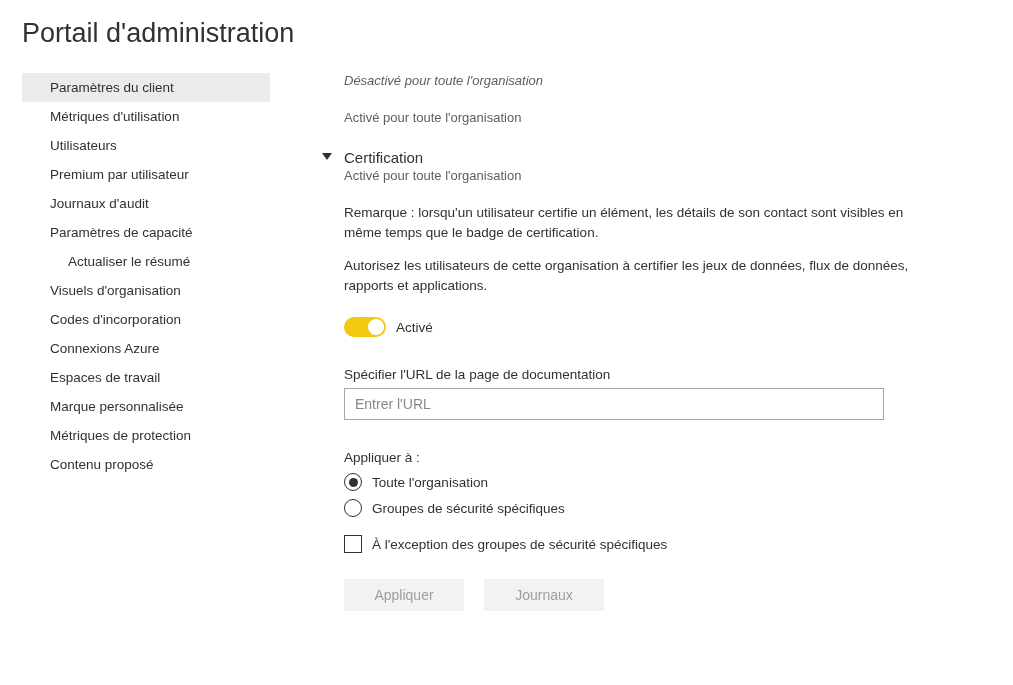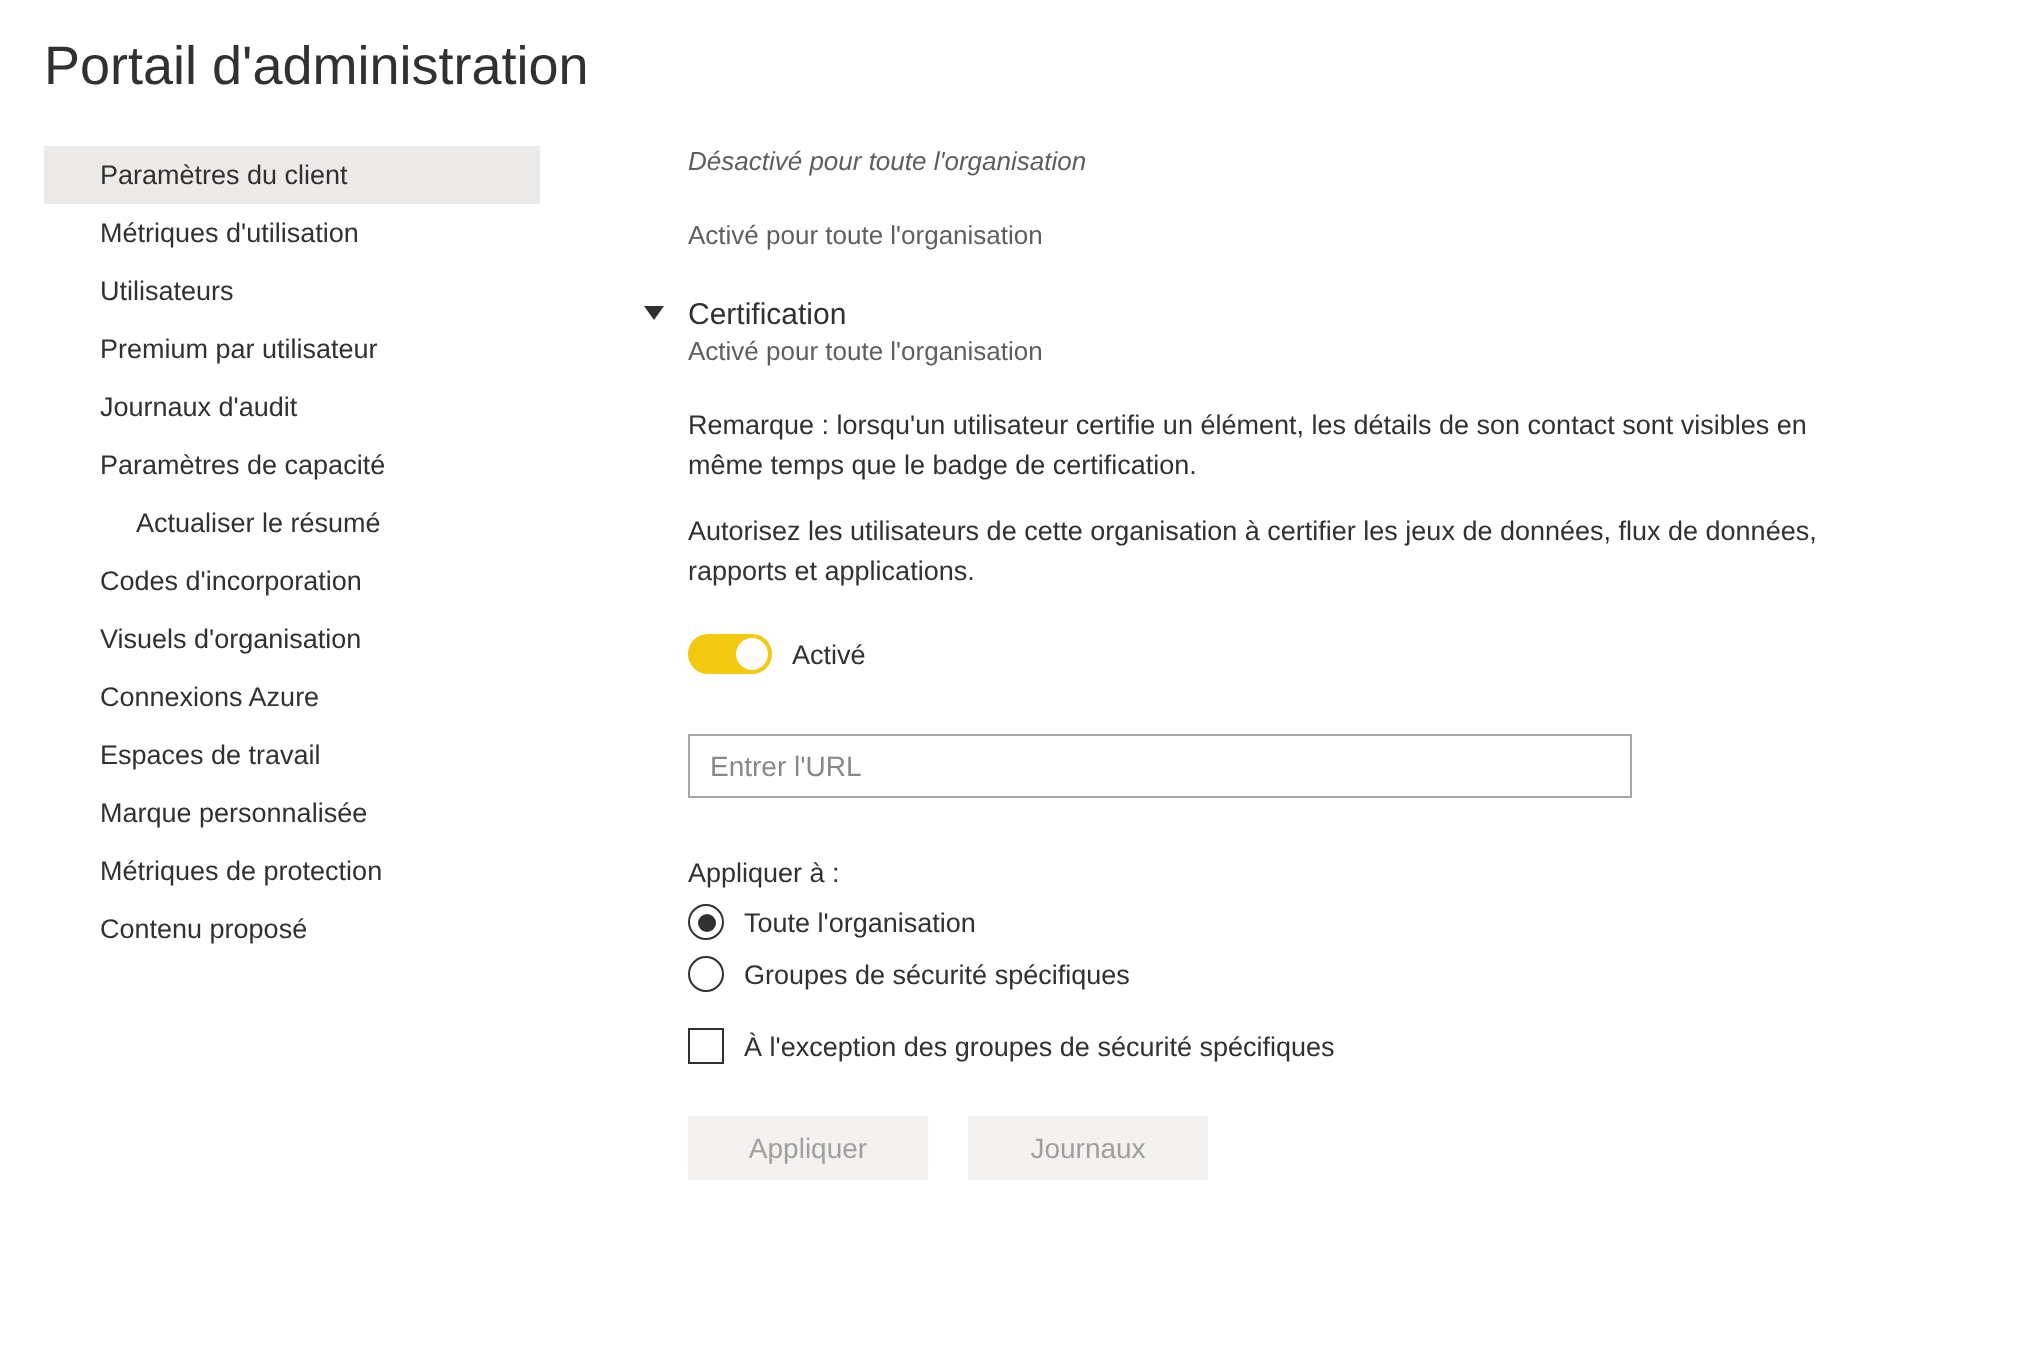--- a/index.html
+++ b/index.html
@@ -115,21 +115,21 @@
     height: 16px;
     border-radius: 50%;
     background: #fff;
   }
   .toggle-label { font-size: 13.5px; }
   .field-label {
     font-size: 13.5px;
     margin-bottom: 6px;
   }
   .text-input {
-    width: 472px;
+    width: 540px;
     max-width: 100%;
     padding: 7px 10px;
     border: 1px solid #a6a6a6;
     font-size: 14px;
     font-family: inherit;
     background: #fff;
     color: #404040;
   }
   .text-input::placeholder { color: #8a8886; }
   .apply-label {
@@ -195,22 +195,22 @@
   <div class="layout">
 
     <nav class="sidebar">
       <div class="sidebar-item active">Paramètres du client</div>
       <div class="sidebar-item">Métriques d'utilisation</div>
       <div class="sidebar-item">Utilisateurs</div>
       <div class="sidebar-item">Premium par utilisateur</div>
       <div class="sidebar-item">Journaux d'audit</div>
       <div class="sidebar-item">Paramètres de capacité</div>
       <div class="sidebar-item sub">Actualiser le résumé</div>
+      <div class="sidebar-item">Visuels d'organisation</div>
       <div class="sidebar-item">Codes d'incorporation</div>
-      <div class="sidebar-item">Visuels d'organisation</div>
       <div class="sidebar-item">Connexions Azure</div>
       <div class="sidebar-item">Espaces de travail</div>
       <div class="sidebar-item">Marque personnalisée</div>
       <div class="sidebar-item">Métriques de protection</div>
       <div class="sidebar-item">Contenu proposé</div>
     </nav>
 
     <div class="main">
 
       <div class="first-stub-sub">Désactivé pour toute l'organisation</div>
@@ -228,20 +228,21 @@
 
         <div class="section-body">
           <p>Remarque : lorsqu'un utilisateur certifie un élément, les détails de son contact sont visibles en même temps que le badge de certification.</p>
           <p>Autorisez les utilisateurs de cette organisation à certifier les jeux de données, flux de données, rapports et applications.</p>
 
           <div class="toggle-row">
             <div class="toggle"></div>
             <span class="toggle-label">Activé</span>
           </div>
 
+          <div class="field-label">Spécifier l'URL de la page de documentation</div>
           <input type="text" class="text-input" placeholder="Entrer l'URL" style="">
 
           <div class="field-label apply-label">Appliquer à :</div>
 
           <div class="radio-row">
             <span class="radio selected"></span>
             <span>Toute l'organisation</span>
           </div>
           <div class="radio-row">
             <span class="radio"></span>

